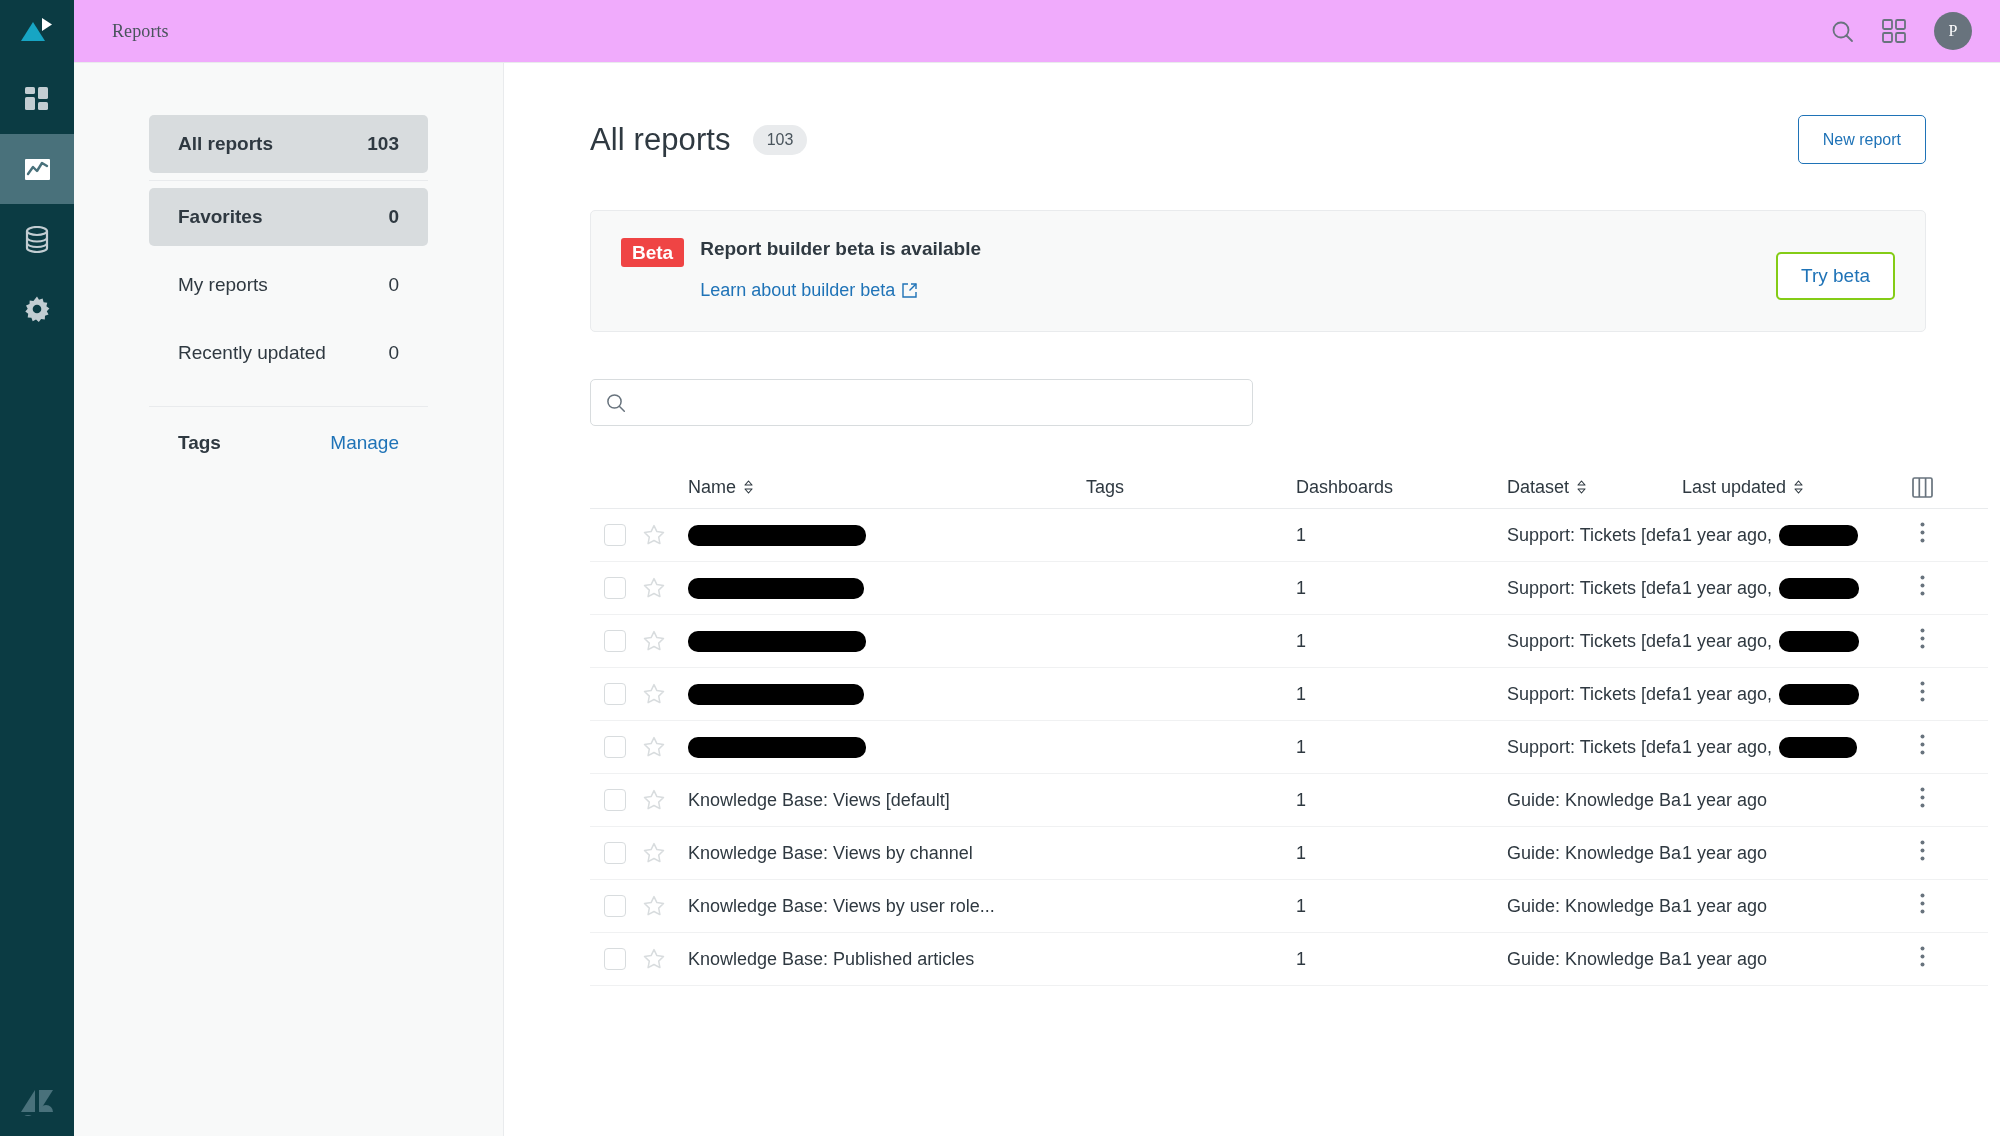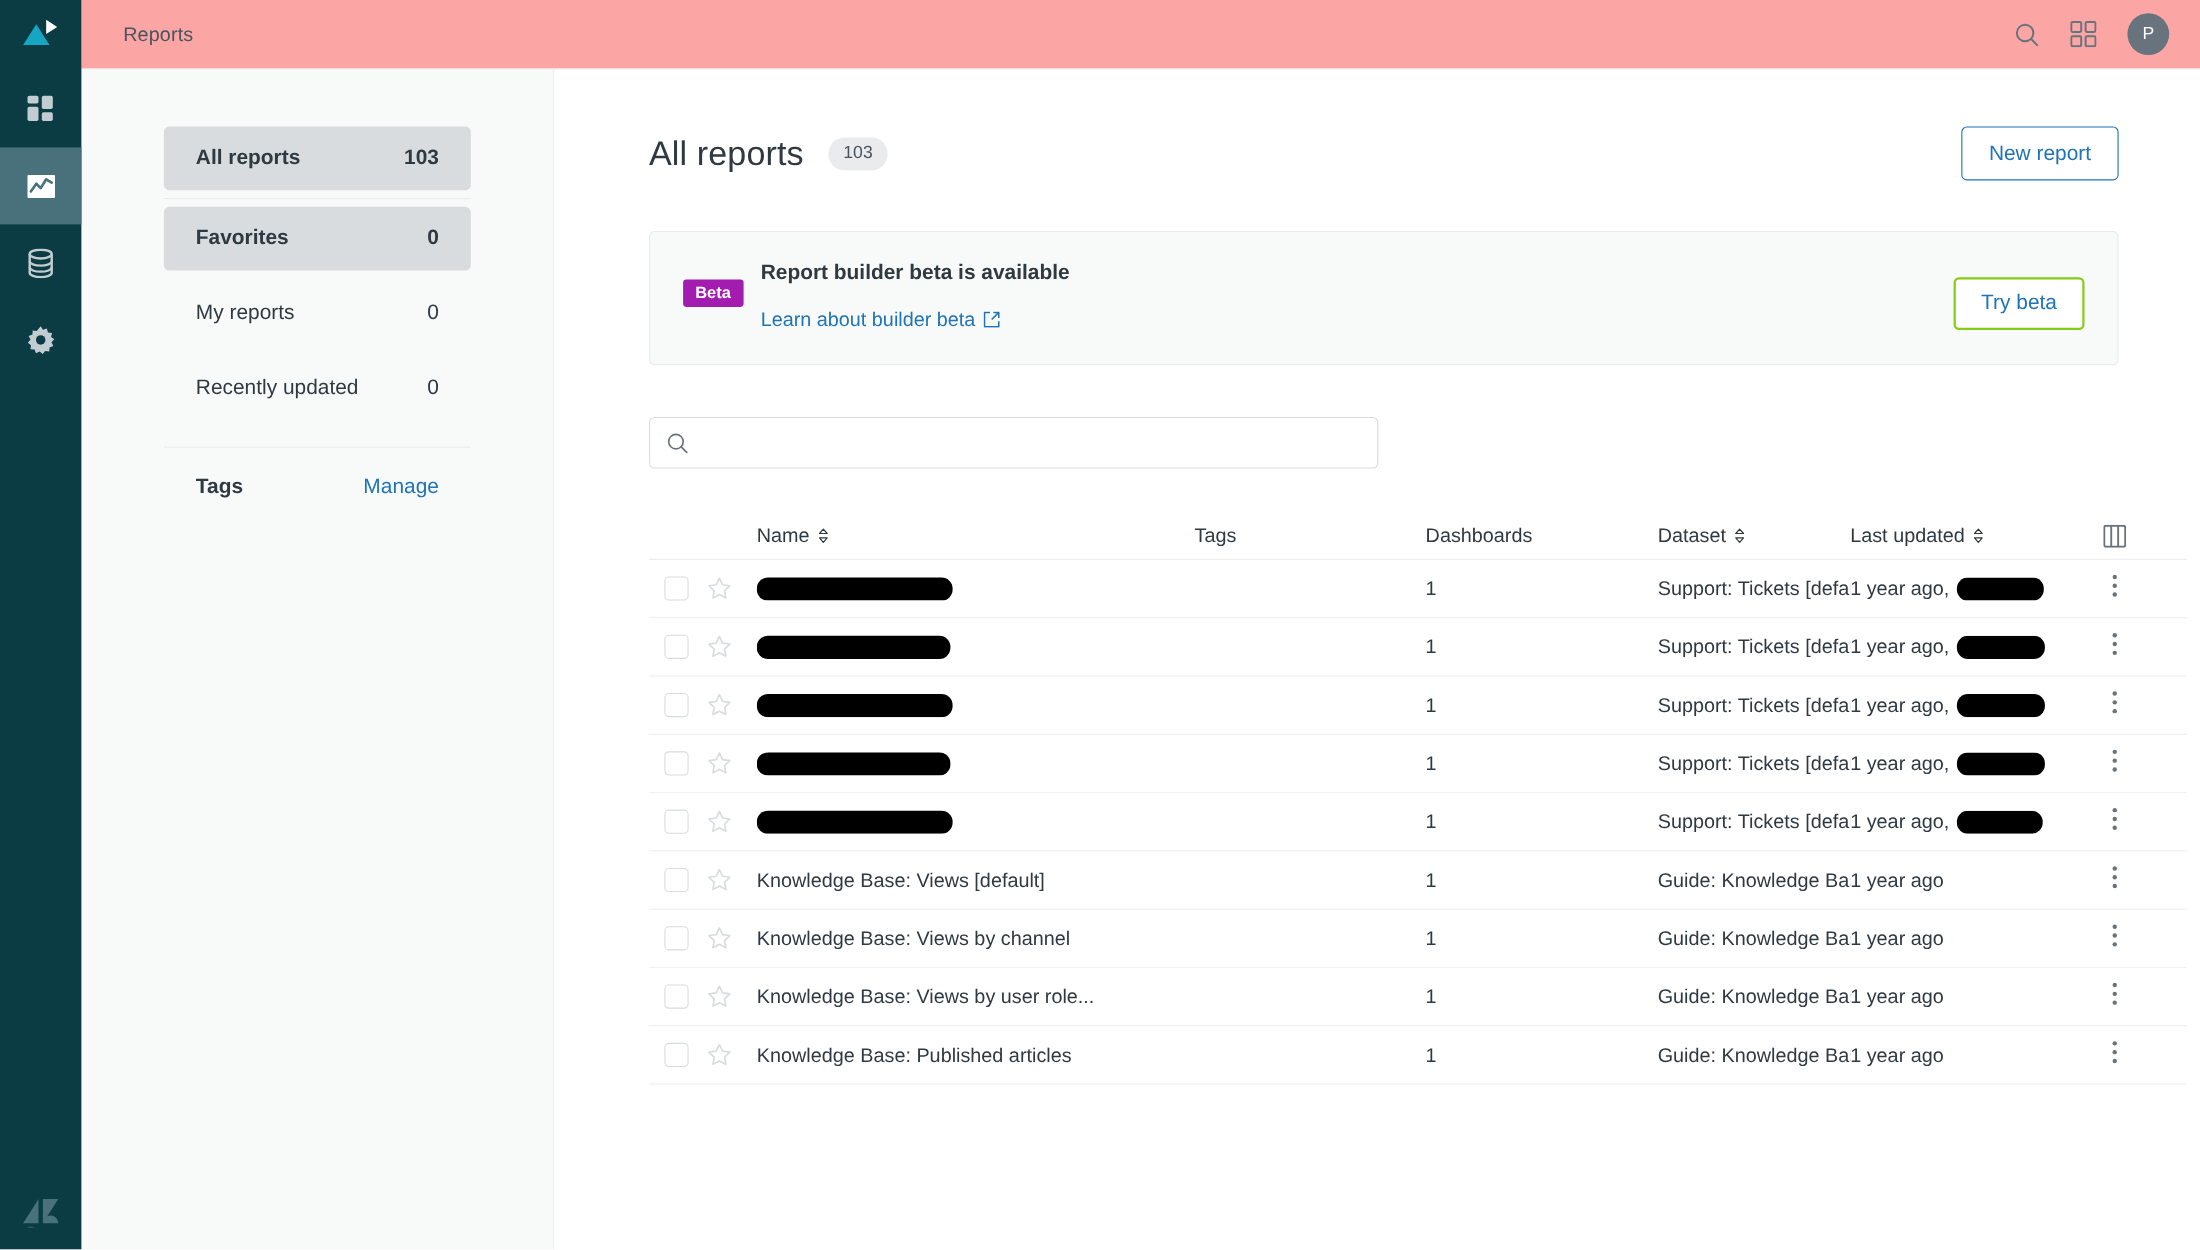--- a/index.html
+++ b/index.html
@@ -32,25 +32,26 @@
   .rail-item.active { background: #49717B; }
   .rail-bottom {
     position: absolute; bottom: 20px; left: 0; width: 74px;
     display: flex; align-items: center; justify-content: center;
   }
 
   
   .right { flex: 1; display: flex; flex-direction: column; min-width: 0; }
 
   .topbar {
-    height: 63px; background: #fca5a5;
+    height: 63px; background: #f0abfc;
     border-bottom: 1px solid #e9ebed;
     display: flex; align-items: center;
     padding: 0 28px 0 38px;
     flex: 0 0 63px;
+    font-family: Liberation Serif, serif;
   }
   .topbar-title { font-size: 18px; color: #49545c; letter-spacing: .1px; }
   .topbar-spacer { flex: 1; }
   .topbar-icons { display: flex; align-items: center; gap: 28px; }
   .avatar {
     width: 38px; height: 38px; border-radius: 50%;
     background: #68737d; color: #fff;
     display: flex; align-items: center; justify-content: center;
     font-size: 16px; cursor: pointer;
   }
@@ -100,37 +101,37 @@
   .page-head { display: flex; align-items: center; }
   .page-title { font-size: 31px; color: #2f3941; letter-spacing: .1px; }
   .page-count {
     margin-left: 22px; background: #e9ebed; color: #49545c;
     border-radius: 999px; font-size: 16px;
     padding: 7px 14px; line-height: 1;
   }
   .page-head-spacer { flex: 1; }
   .btn-primary-outline {
     border: 1px solid #1f73b7; color: #1f73b7; background: #fff;
-    border-radius: 5px; font-size: 19px;
+    border-radius: 5px; font-size: 16px;
     padding: 0 24px; height: 49px; cursor: pointer;
     font-family: "Liberation Sans", sans-serif;
   }
 
   
   .banner {
     margin-top: 46px;
     background: #f8f9f9; border: 1px solid #e9ebed; border-radius: 5px;
     display: flex; align-items: flex-start;
     padding: 27px 30px 30px 30px;
   }
   .banner-left { flex: 1; display: flex; align-items: flex-start; min-width: 0; }
   .beta-tag {
-    background: #a21caf; color: #fff; font-size: 15px; font-weight: bold;
+    background: #ef4444; color: #fff; font-size: 19px; font-weight: bold;
     border-radius: 3px; padding: 5px 11px; line-height: 1;
-    margin-right: 16px; margin-top: 16px; white-space: nowrap;
+    margin-right: 16px; margin-top: 0; white-space: nowrap;
   }
   .banner-body { min-width: 0; }
   .banner-title { font-size: 19px; font-weight: bold; color: #2f3941; }
   .banner-desc {
     margin-top: 9px; font-size: 18px; color: #2f3941; line-height: 1.45;
     max-width: 800px;
   }
   .banner-link {
     margin-top: 20px; font-size: 18px; color: #1f73b7; cursor: pointer;
     display: inline-flex; align-items: center; gap: 7px;

